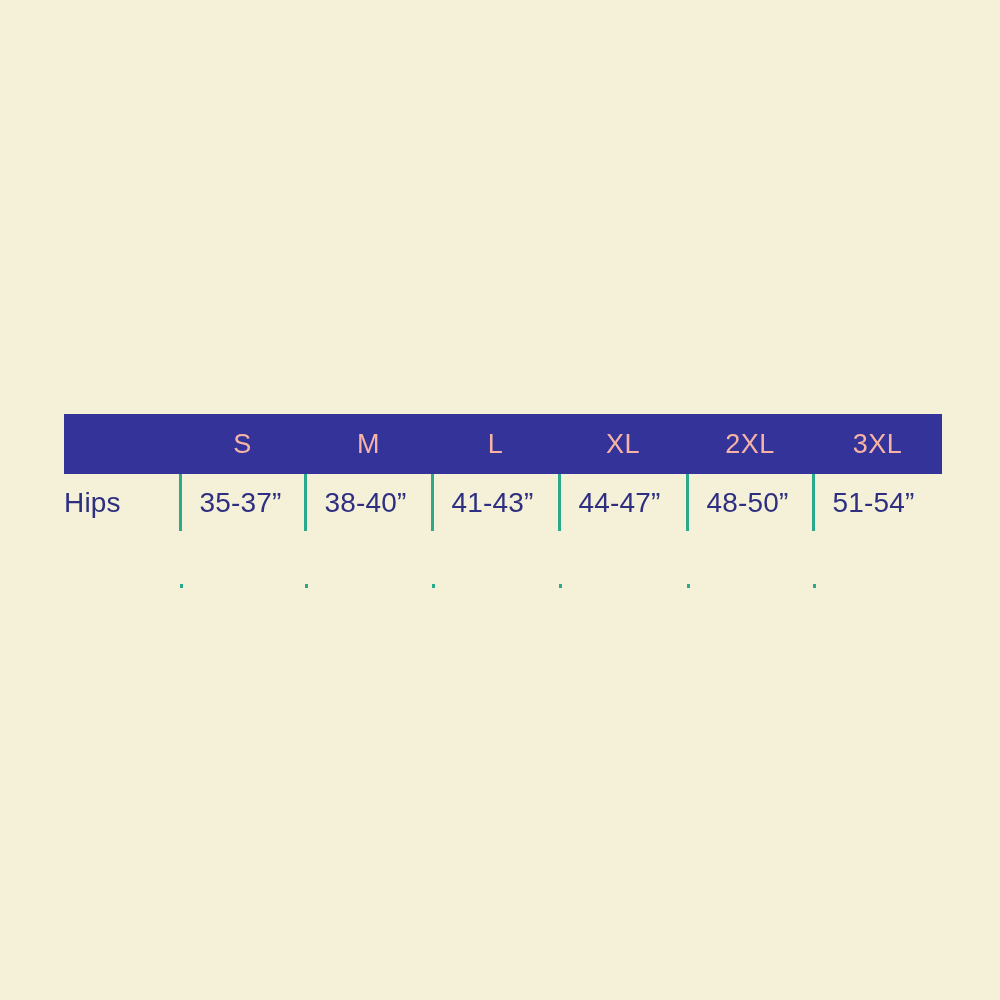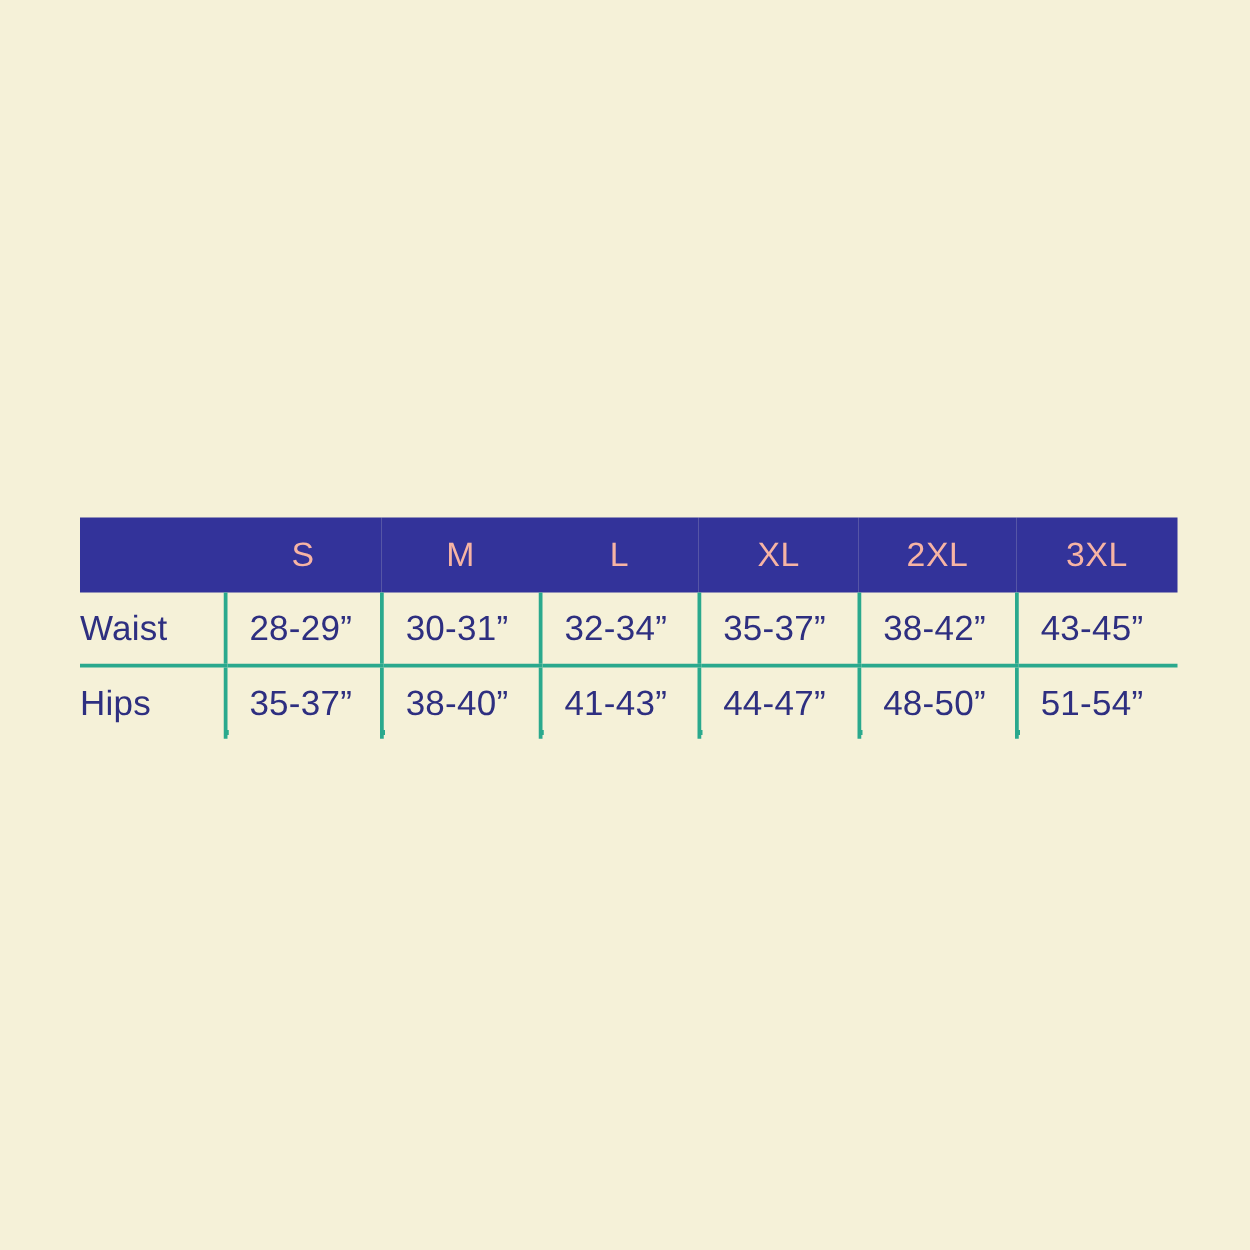--- a/index.html
+++ b/index.html
@@ -100,29 +100,20 @@
         <th style="width:125px">S</th>
         <th style="width:127px">M</th>
         <th style="width:127px">L</th>
         <th style="width:128px">XL</th>
         <th style="width:126px">2XL</th>
         <th style="width:129px">3XL</th>
       </tr>
     </thead>
     <tbody>
       <tr>
-        <td class="rowlabel">Waist</td>
-        <td>28-29”</td>
-        <td>30-31”</td>
-        <td>32-34”</td>
-        <td>35-37”</td>
-        <td>38-42”</td>
-        <td>43-45”</td>
-      </tr>
-      <tr>
         <td class="rowlabel">Hips</td>
         <td>35-37”</td>
         <td>38-40”</td>
         <td>41-43”</td>
         <td>44-47”</td>
         <td>48-50”</td>
         <td>51-54”</td>
       </tr>
     </tbody>
   </table>

